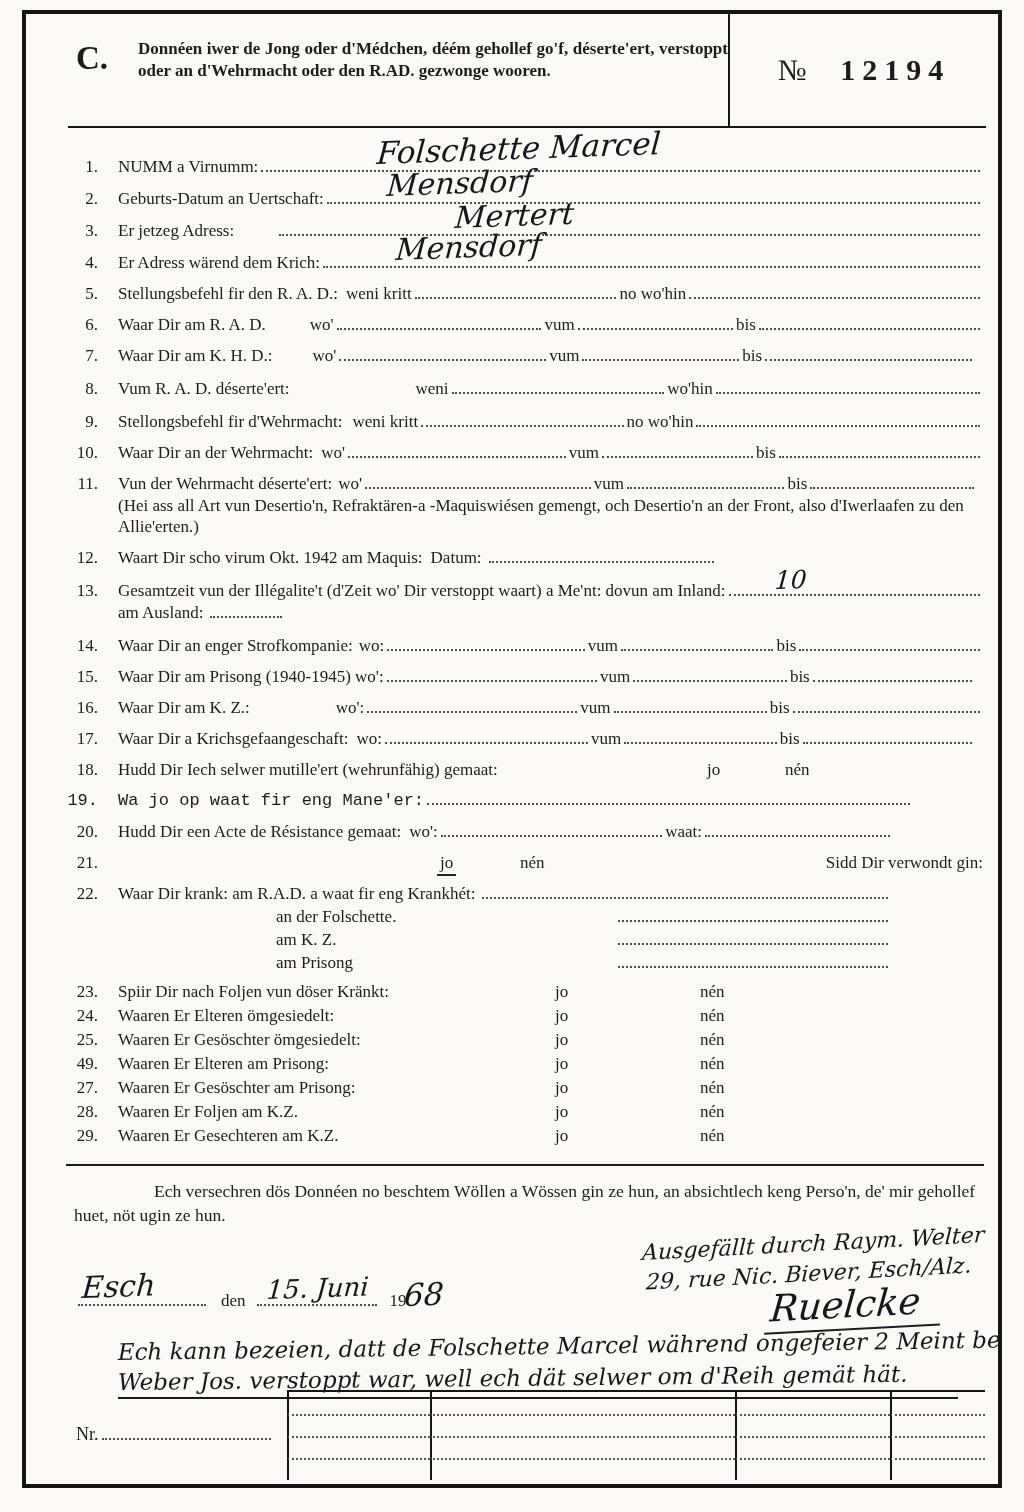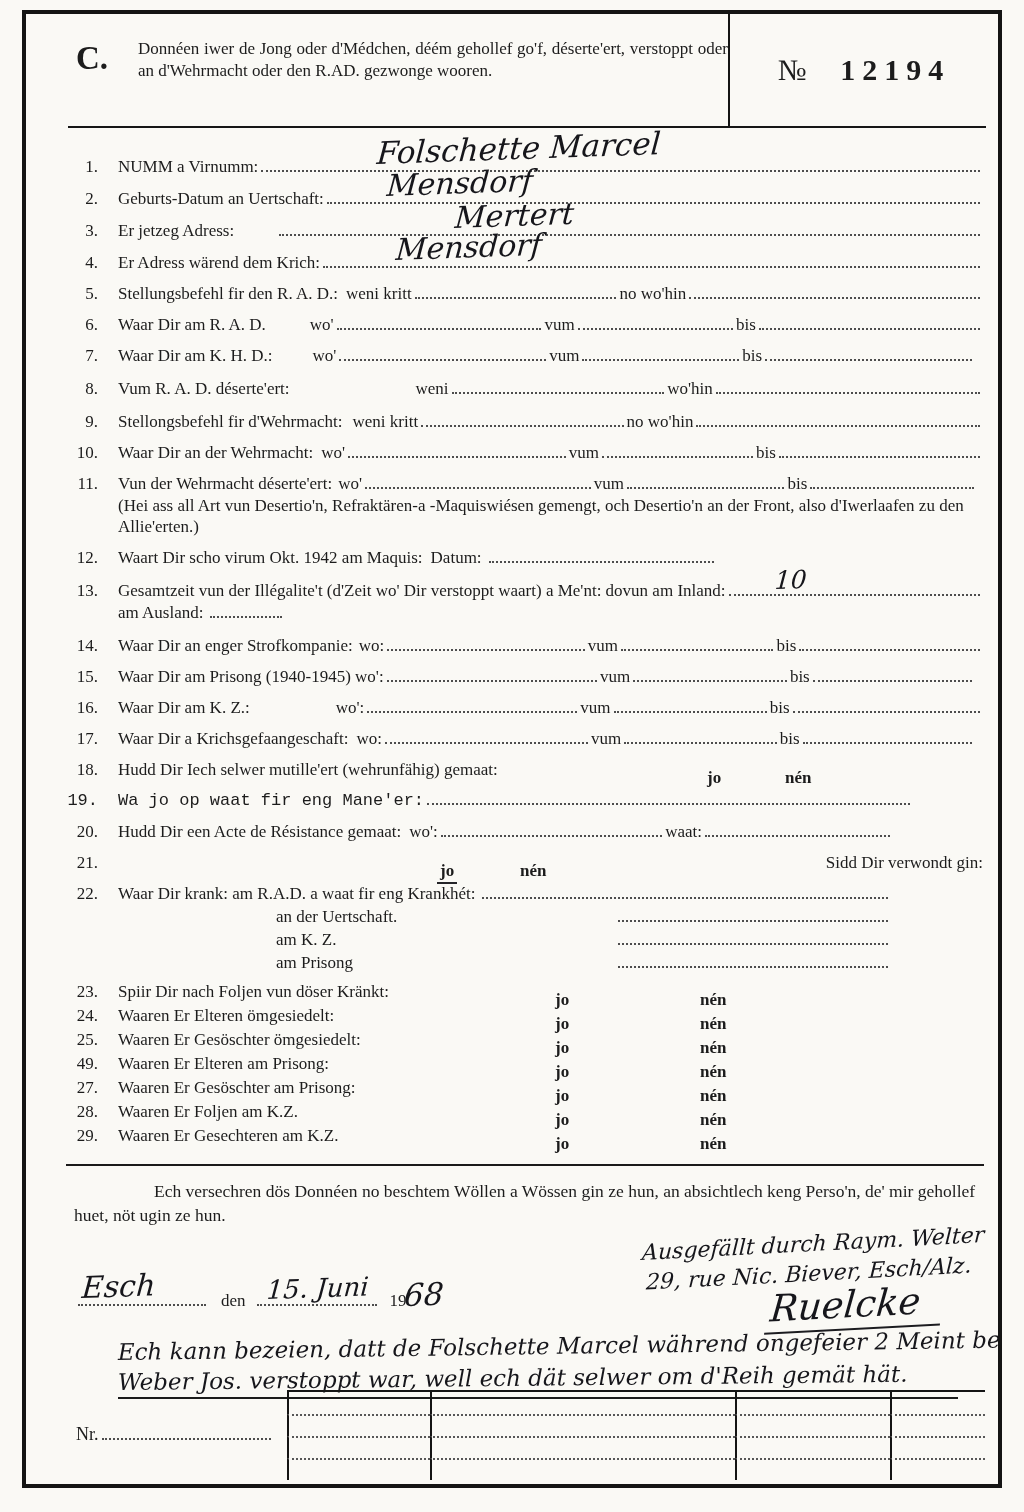--- a/index.html
+++ b/index.html
@@ -11,35 +11,35 @@
   }
   .sheet { position: relative; width: 1024px; height: 1512px; background: #faf9f5; overflow: hidden; }
   .frame {
     position: absolute; left: 22px; top: 10px; width: 980px; height: 1478px;
     border: 4px solid #141414; overflow: hidden; background: #faf9f5;
   }
 
   
   .header { display: flex; align-items: stretch; height: 112px; }
   .c-letter { width: 112px; padding: 26px 0 0 50px; font-size: 33px; font-weight: bold; }
-  .desc { width: 590px; padding-top: 24px; font-weight: normal; font-size: 17px; line-height: 1.3; text-align: justify; }
+  .desc { width: 590px; padding-top: 24px; font-weight: bold; font-size: 17px; line-height: 1.3; text-align: justify; }
   .numero { flex: 1; border-left: 2px solid #141414; display: flex; align-items: center; justify-content: center; gap: 34px; font-size: 30px; }
   .numval { letter-spacing: 7px; font-weight: 600; }
   .hrule { margin: 0 12px 0 42px; border-top: 2px solid #161616; }
 
   
   .form-area { padding-top: 16px; }
   .frow { display: flex; align-items: baseline; position: relative; margin-top: 10px;
           padding-left: 92px; padding-right: 15px; font-size: 17px; line-height: 21px; }
   .rnum { position: absolute; left: 28px; top: 0; width: 44px; text-align: right; }
   .pt { white-space: nowrap; }
   .dots { height: 13px; border-bottom: 2px dotted #4d4d4d; margin: 0 3px; position: relative; min-width: 14px; }
   .gapx { flex: 0 0 auto; }
   .spx { flex: 1 1 auto; }
-  .absx { position: absolute; top: 8px; font-size: 17px; font-weight: bold; }
+  .absx { position: absolute; top: 0; font-size: 17px; }
   .hand-ul { border-bottom: 2.5px solid #242428; padding: 0 3px 1px; }
   .noterow { display: block; }
   .notetext { max-width: 858px; font-size: 17px; line-height: 21px; }
 
   
   .hand, .hand-inline, .hn1, .hn2, .filled-by, .signature {
     font-family: "DejaVu Serif", serif; font-style: italic; color: #16161b;
   }
   .hand { position: absolute; bottom: 1px; left: 8%; white-space: nowrap; font-size: 28px;
           transform: rotate(-2deg) skewX(-6deg); transform-origin: left bottom; line-height: 1; }
@@ -284,21 +284,21 @@
           <span class="absx" style="left: 494px;">nén</span>
         </div>
         <div class="frow" style="margin-top: 10px;">
           <span class="rnum">22.</span>
           <span class="pt">Waar Dir krank: am R.A.D. a waat fir eng Krankhét:</span>
           <span class="gapx" style="width: 4px;"></span>
           <span class="dots" style="flex: 1 1 40px;"></span>
           <span class="gapx" style="width: 92px;"></span>
         </div>
         <div class="frow" style="margin-top: 2px; padding-left: 250px;">
-          <span class="pt">an der Uertschaft.</span>
+          <span class="pt">an der Folschette.</span>
           <span class="spx" style="flex-grow: 1;"></span>
           <span class="dots" style="flex: 0 0 auto; width: 270px;"></span>
           <span class="gapx" style="width: 92px;"></span>
         </div>
         <div class="frow" style="margin-top: 2px; padding-left: 250px;">
           <span class="pt">am K. Z.</span>
           <span class="spx" style="flex-grow: 1;"></span>
           <span class="dots" style="flex: 0 0 auto; width: 270px;"></span>
           <span class="gapx" style="width: 92px;"></span>
         </div>

